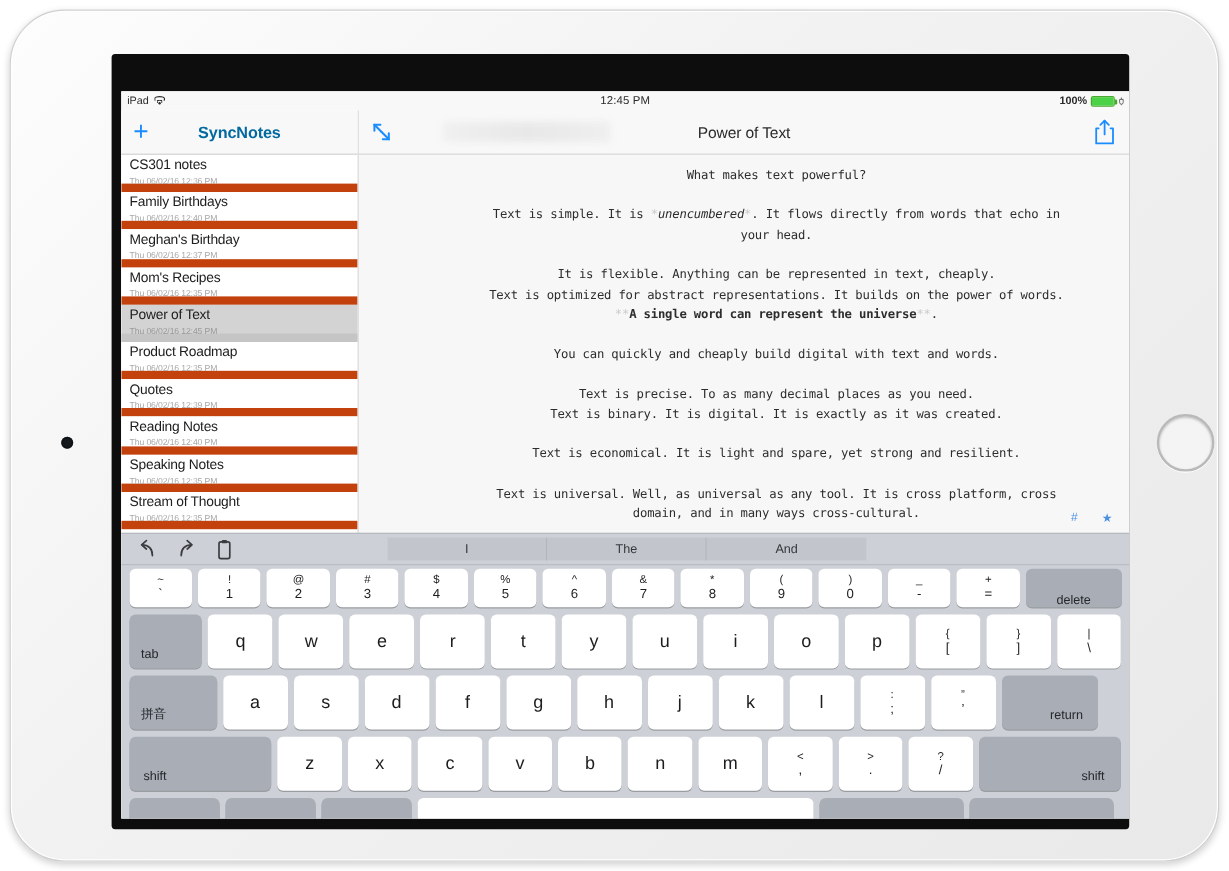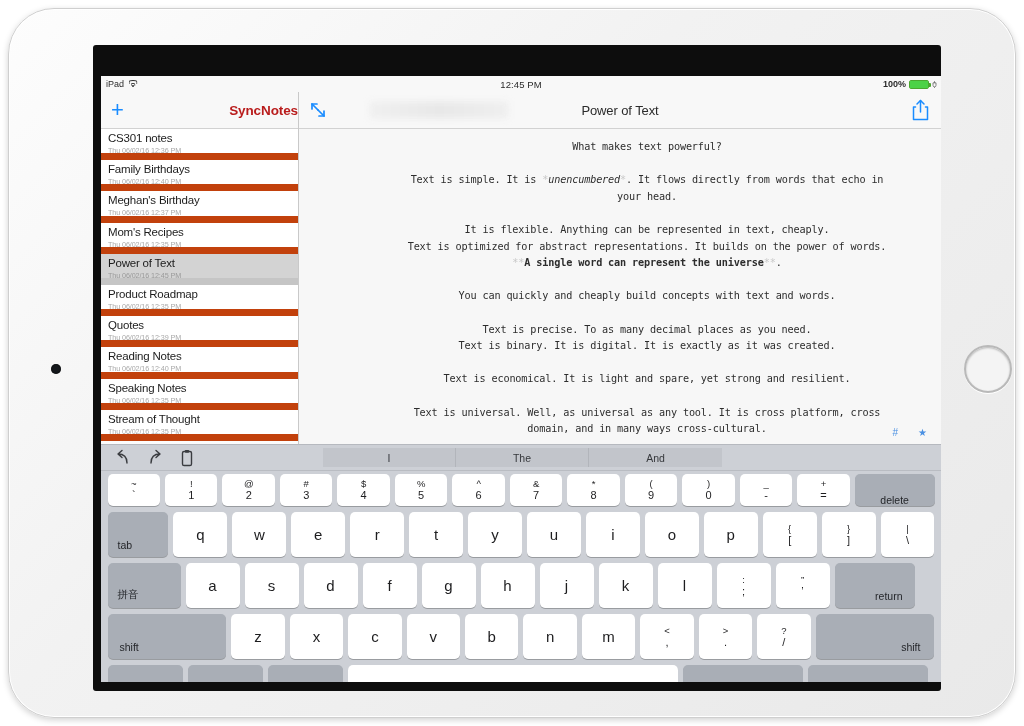--- a/index.html
+++ b/index.html
@@ -94,21 +94,21 @@
   }
   #sidebar-nav {
     height:37px; background:#f8f8f8; border-bottom:1px solid #d2d2d2;
     display:flex; align-items:center; position:relative;
   }
   #add-note-btn {
     position:absolute; left:10px; font-size:22px; color:#1a8cff; font-weight:300;
     line-height:1; cursor:pointer;
   }
   #app-title {
-    width:100%; text-align:right; color:#b91c1c; font-size:13.5px; font-weight:600;
+    width:100%; text-align:center; color:#0369a1; font-size:13.5px; font-weight:600;
     letter-spacing:-.1px;
   }
   #note-list { height:315px; overflow:hidden; }
   .note-row {
     height:31.2px; padding:3px 0 0 7px; border-bottom:7px solid #c2410c;
     background:#fff; cursor:pointer; position:relative;
   }
   .note-row.selected { background:#d3d3d3; border-bottom-color:#c5c5c5; }
   .note-title { font-size:11.5px; color:#1c1c1c; line-height:13px; letter-spacing:-.2px; }
   .note-date { font-size:7.2px; color:#a8a8a8; line-height:11px; letter-spacing:-.1px; }
@@ -305,21 +305,21 @@
         <div id="note-body">
             <div class="ln">What makes text powerful?</div>
             <div class="ln blank">&nbsp;</div>
             <div class="ln">Text is simple. It is <span class="mk">*</span><span class="em">unencumbered</span><span class="mk">*</span>. It flows directly from words that echo in</div>
             <div class="ln">your head.</div>
             <div class="ln blank">&nbsp;</div>
             <div class="ln">It is flexible. Anything can be represented in text, cheaply.</div>
             <div class="ln">Text is optimized for abstract representations. It builds on the power of words.</div>
             <div class="ln"><span class="mk">**</span><span class="st">A single word can represent the universe</span><span class="mk">**</span>.</div>
             <div class="ln blank">&nbsp;</div>
-            <div class="ln">You can quickly and cheaply build concepts with text and words.</div>
+            <div class="ln">You can quickly and cheaply build digital with text and words.</div>
             <div class="ln blank">&nbsp;</div>
             <div class="ln">Text is precise. To as many decimal places as you need.</div>
             <div class="ln">Text is binary. It is digital. It is exactly as it was created.</div>
             <div class="ln blank">&nbsp;</div>
             <div class="ln">Text is economical. It is light and spare, yet strong and resilient.</div>
             <div class="ln blank">&nbsp;</div>
             <div class="ln">Text is universal. Well, as universal as any tool. It is cross platform, cross</div>
             <div class="ln">domain, and in many ways cross-cultural.</div>
           </div>
 

